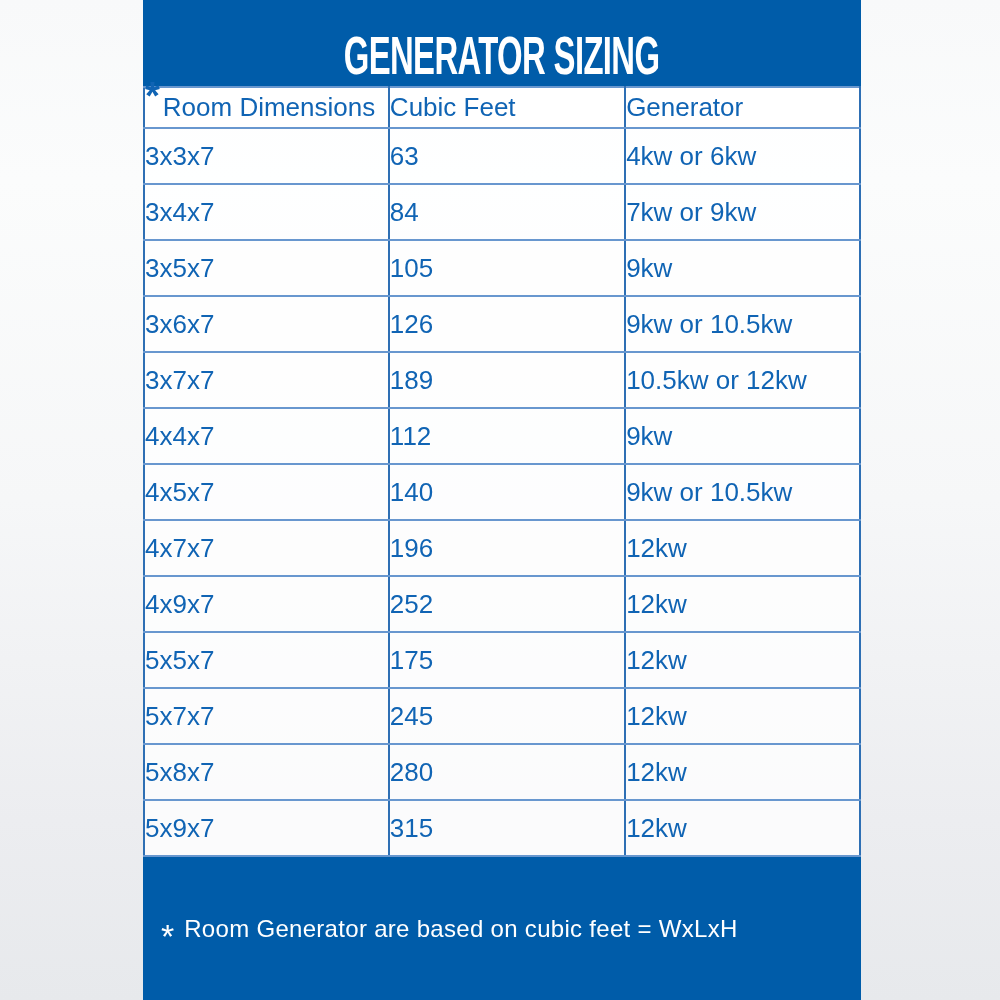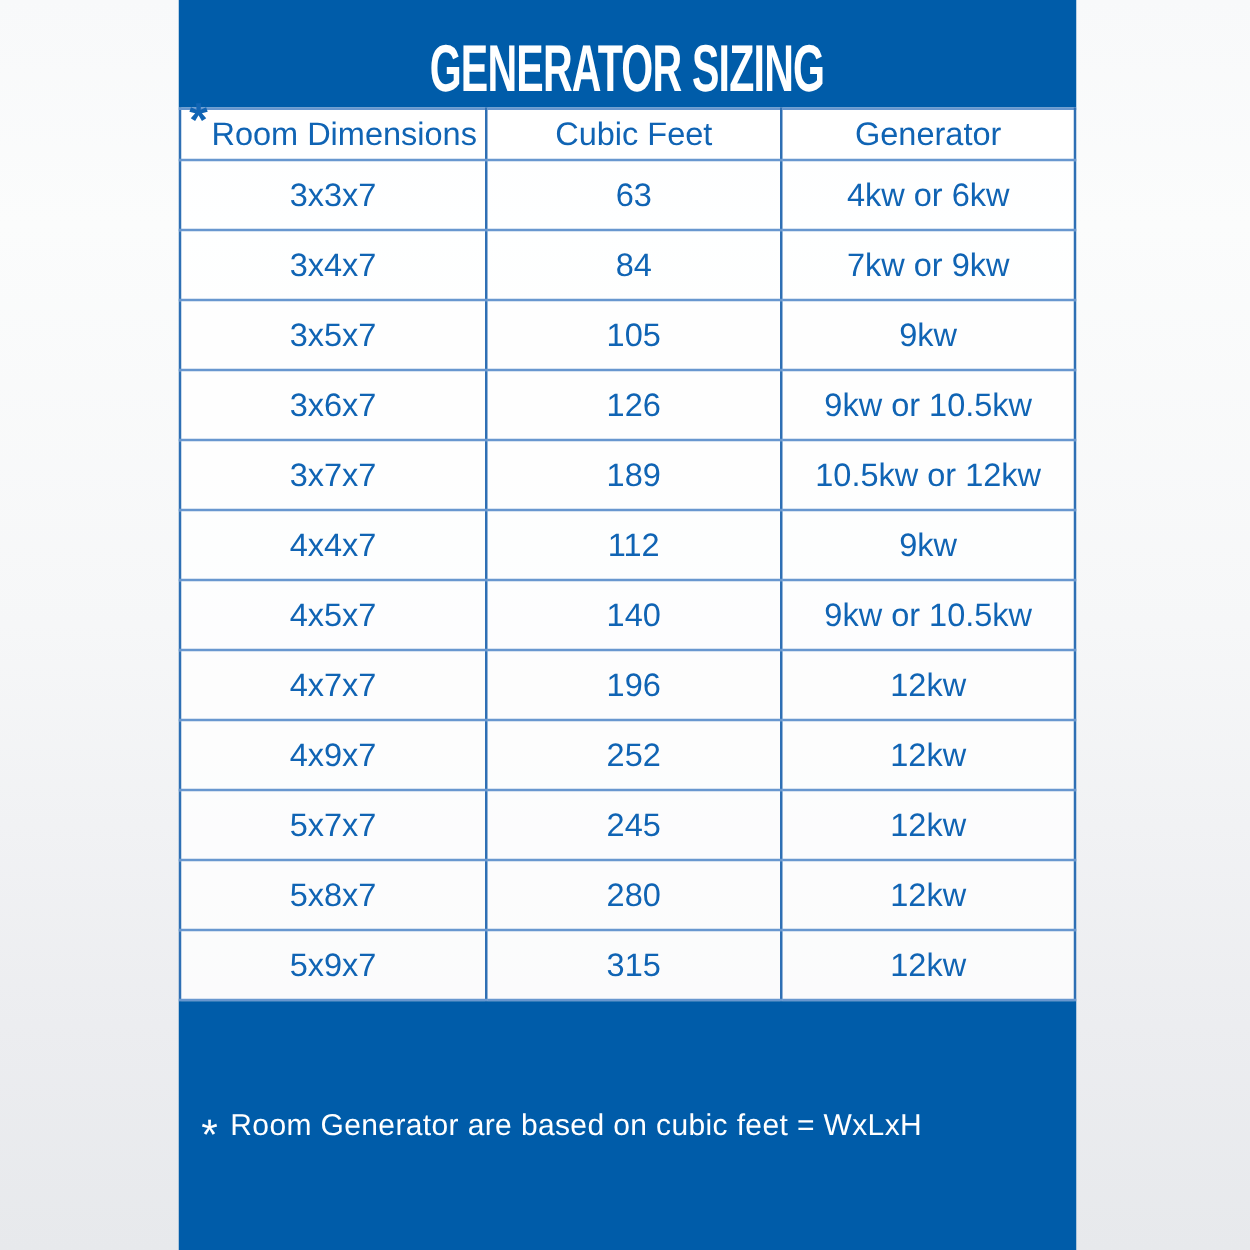--- a/index.html
+++ b/index.html
@@ -45,21 +45,21 @@
   table.sizing-table {
     width: 100%;
     border-collapse: collapse;
     table-layout: fixed;
     flex: 0 0 auto;
   }
   .sizing-table col.c1 { width: 34.2%; }
   .sizing-table col.c2 { width: 33.0%; }
   .sizing-table col.c3 { width: 32.8%; }
   .sizing-table th, .sizing-table td {
-    text-align: center;
+    text-align: left;
     vertical-align: middle;
     color: #1064B4;
     background: rgba(255,255,255,0.78);
     border-left: 2px solid #2E6FB4;
     border-right: 2px solid #2E6FB4;
     border-top: 2px solid #6897CF;
     border-bottom: 2px solid #6897CF;
     padding: 0;
   }
   .sizing-table thead tr { height: 41px; }
@@ -169,20 +169,25 @@
             <td>4x7x7</td>
             <td>196</td>
             <td>12kw</td>
           </tr>
           <tr>
             <td>4x9x7</td>
             <td>252</td>
             <td>12kw</td>
           </tr>
           <tr>
+            <td>5x5x7</td>
+            <td>175</td>
+            <td>12kw</td>
+          </tr>
+          <tr>
             <td>5x7x7</td>
             <td>245</td>
             <td>12kw</td>
           </tr>
           <tr>
             <td>5x8x7</td>
             <td>280</td>
             <td>12kw</td>
           </tr>
           <tr>

